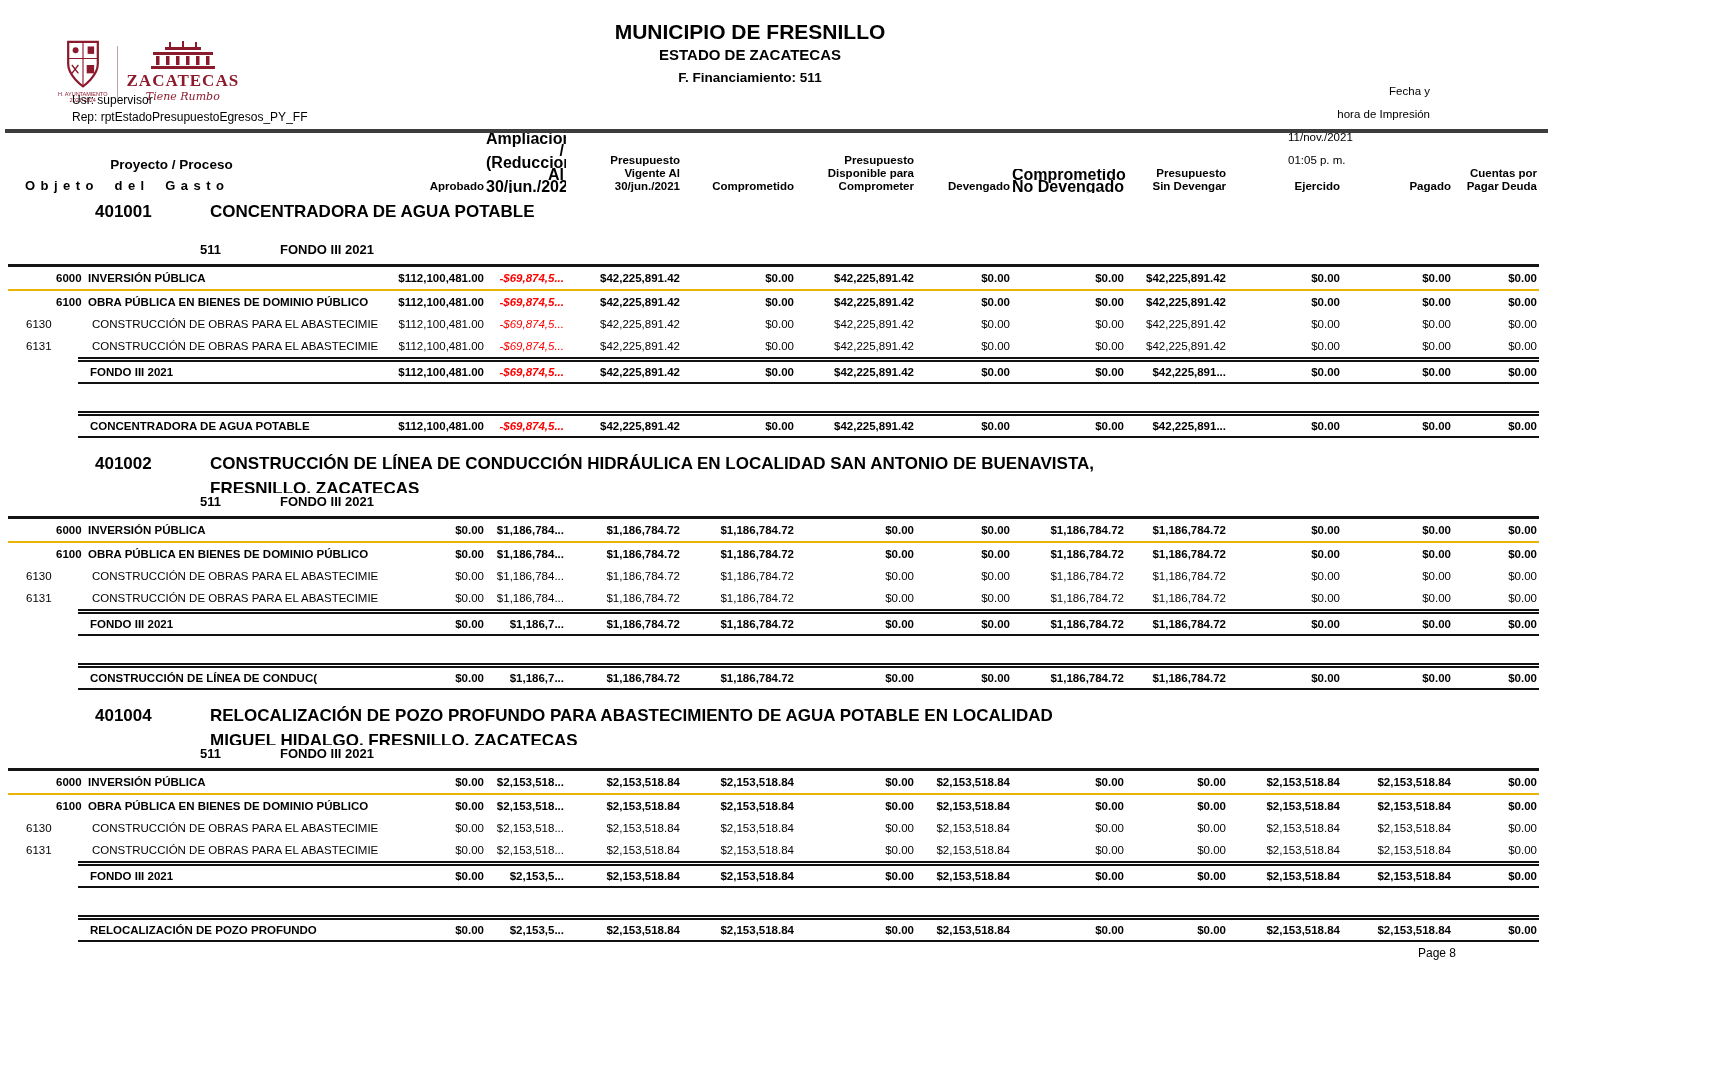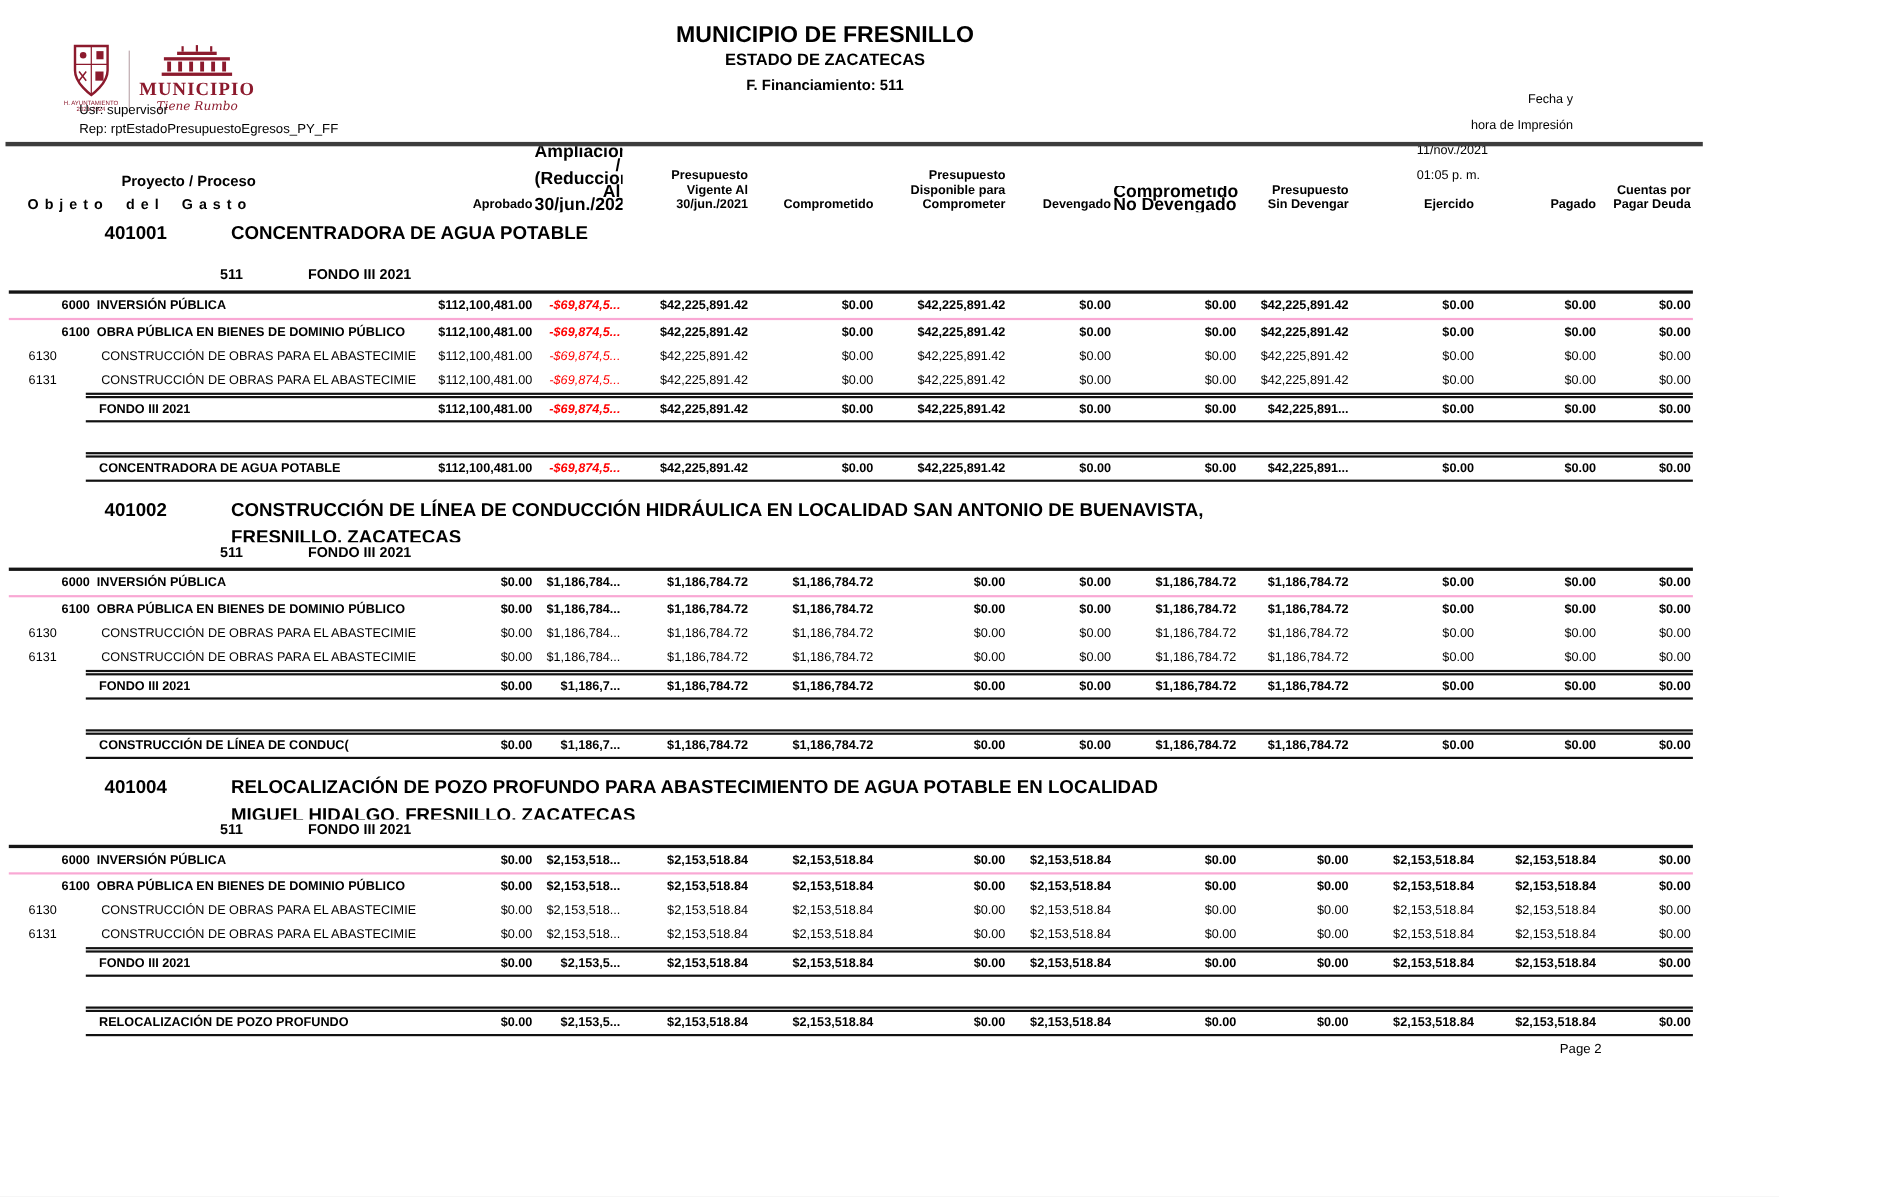--- a/index.html
+++ b/index.html
@@ -50,21 +50,21 @@
   .sec-title{display:inline-block;max-width:900px;font-size:17px;white-space:normal;}
   .fund-line{padding-left:192px;font-weight:bold;font-size:13px;margin:1px 0 7px 0;}
   .fund-code{display:inline-block;width:80px;}
   .tbody{border-top:3px solid #151515;}
   .row{font-size:11.5px;line-height:22px;height:22px;align-items:center;}
   .row .code{padding-left:18px;}
   .row .desc{padding-left:4px;}
   .row.cat{font-weight:bold;}
   .row.cat .code{padding-left:48px;}
   .row.cat .desc{padding-left:0;}
-  .tbody .row:first-child{border-bottom:2px solid #f9a8d4;}
+  .tbody .row:first-child{border-bottom:2px solid #eab308;}
   .total{font-weight:bold;font-size:11.5px;border-top:5px double #111;border-bottom:2px solid #111;
          height:20px;line-height:19px;align-items:center;}
   .total .desc{padding-left:12px;overflow:hidden;white-space:nowrap;}
   .spacer{height:27px;}
 
   .page-num{position:absolute;left:1418px;top:946px;font-size:12px;}
 </style>
 </head>
 <body>
 
@@ -94,21 +94,21 @@
         <rect x="18" y="7" width="36" height="3" fill="#8C1A2D"></rect>
         <rect x="6" y="12" width="60" height="3" fill="#8C1A2D"></rect>
         <rect x="9" y="16" width="3.5" height="9" fill="#8C1A2D"></rect>
           <rect x="19" y="16" width="3.5" height="9" fill="#8C1A2D"></rect>
         <rect x="29" y="16" width="3.5" height="9" fill="#8C1A2D"></rect>
           <rect x="39" y="16" width="3.5" height="9" fill="#8C1A2D"></rect>
         <rect x="49" y="16" width="3.5" height="9" fill="#8C1A2D"></rect>
           <rect x="59" y="16" width="3.5" height="9" fill="#8C1A2D"></rect>
         <rect x="4" y="26" width="64" height="3" fill="#8C1A2D"></rect>
       </svg>
-      <div class="logo-name">MUNICIPIO</div>
+      <div class="logo-name">ZACATECAS</div>
       <div class="logo-tagline">Tiene Rumbo</div>
     </div>
   </div>
 
   <div class="user-block">
     <div>Usr: supervisor</div>
     <div>Rep: rptEstadoPresupuestoEgresos_PY_FF</div>
   </div>
 
   <div class="title-block">
@@ -439,14 +439,14 @@
           <span class="c num">$2,153,518.84</span>
           <span class="c num">$0.00</span>
           <span class="c num">$0.00</span>
           <span class="c num">$2,153,518.84</span>
           <span class="c num">$2,153,518.84</span>
           <span class="c num">$0.00</span>
         </div>
       </section>
     </main>
 
-  <div class="page-num">Page 2</div>
+  <div class="page-num">Page 8</div>
 </div>
 
 </body></html>

